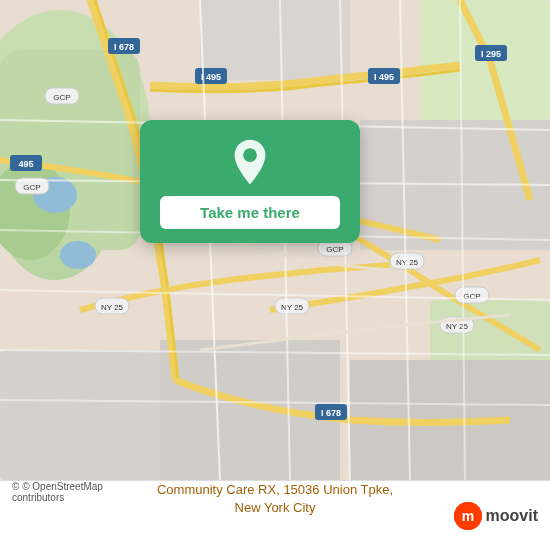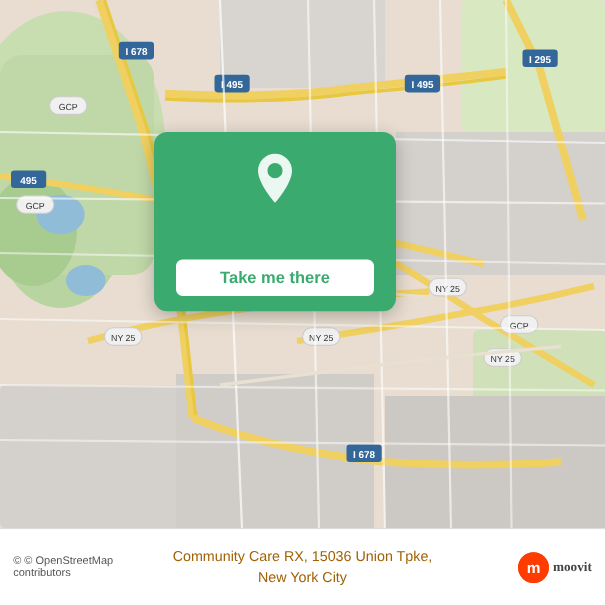--- a/index.html
+++ b/index.html
@@ -28,21 +28,20 @@
       left: 140px;
       width: 220px;
       background: #3aaa6e;
       border-radius: 12px;
       display: flex;
       flex-direction: column;
       align-items: center;
       padding: 18px 20px 14px 20px;
       box-shadow: 0 4px 16px rgba(0,0,0,0.25);
       z-index: 10;
-      gap: 40px;
     }
 
     .pin-icon {
       width: 48px;
       height: 48px;
       margin-bottom: 10px;
     }
 
     .take-me-btn {
       background: white;
@@ -56,21 +55,20 @@
       width: 100%;
       text-align: center;
     }
 
     
     #bottom-bar {
       width: 550px;
       height: 70px;
       background: white;
       display: flex;
-      align-items: center;
       padding: 0 12px;
       border-top: 1px solid #ddd;
     }
 
     .osm-credit {
       font-size: 10px;
       color: #555;
       flex: 1;
     }
 
@@ -97,24 +95,23 @@
       border-radius: 50%;
       display: flex;
       align-items: center;
       justify-content: center;
       color: white;
       font-size: 14px;
       font-weight: bold;
     }
 
     .moovit-text {
-      font-size: 12px;
+      font-size: 16px;
       color: #444;
       font-weight: 600;
-      font-family: Liberation Serif, serif;
     }
   </style>
 </head>
 <body>
 
 <div id="map-container">
 
   <svg class="map-bg" viewBox="0 0 550 480" xmlns="http://www.w3.org/2000/svg">
 
     <rect width="550" height="480" fill="#e8ddd0"></rect>

